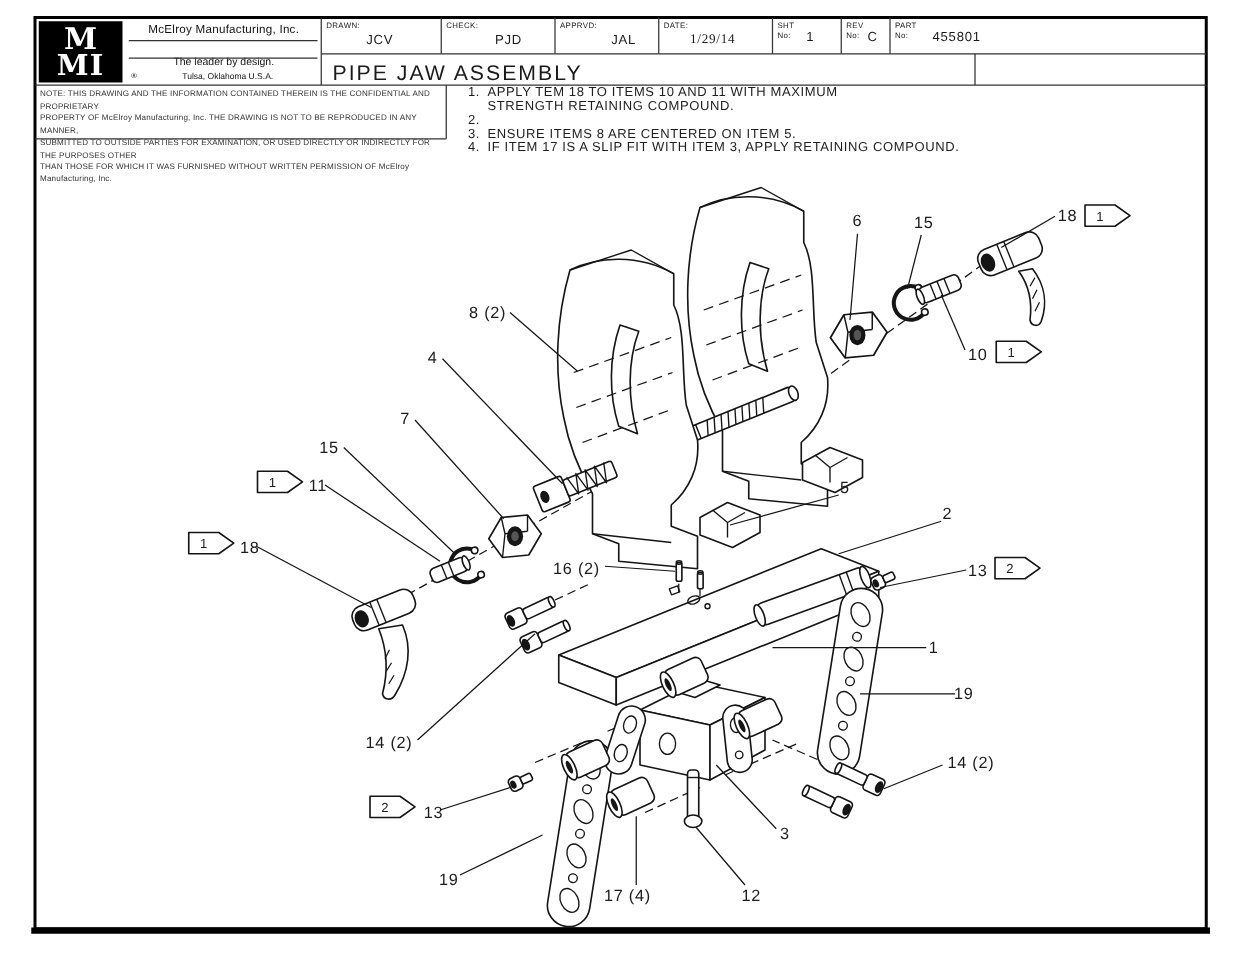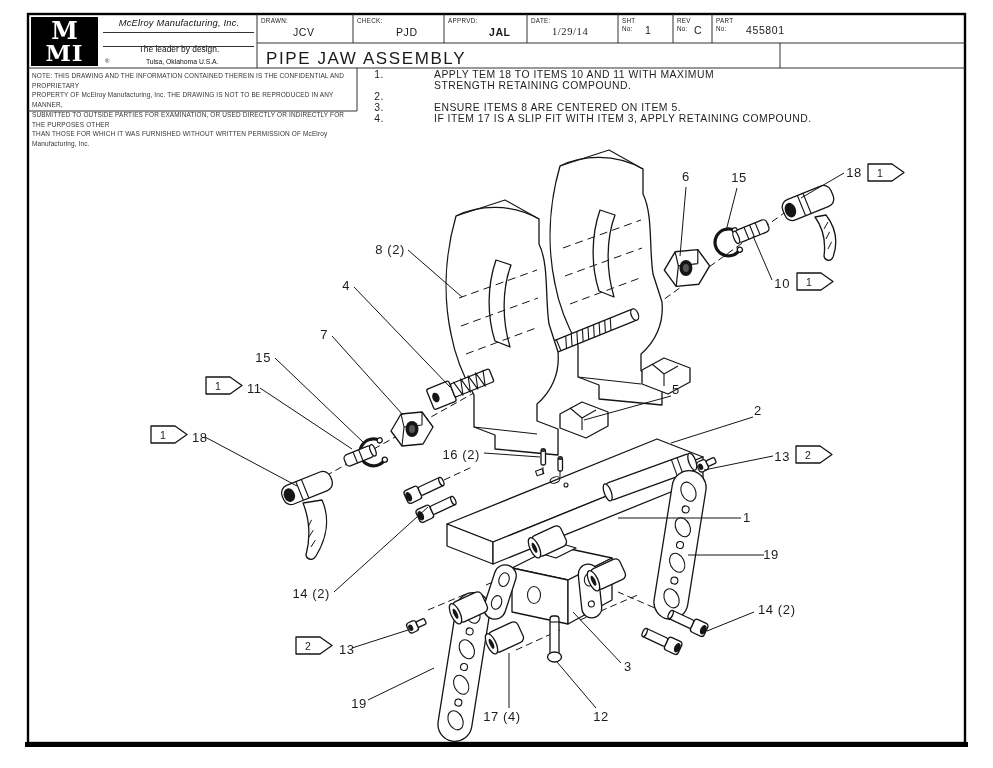--- a/index.html
+++ b/index.html
@@ -15,35 +15,35 @@
   .bdash{fill:none;stroke:#151515;stroke-width:1;stroke-dasharray:8 5;}
   .ldr{fill:none;stroke:#151515;stroke-width:1;}
   .dark{fill:#151515;stroke:none;}
   .co{font-family:"Liberation Sans",sans-serif;font-size:13px;fill:#1c1c1c;letter-spacing:.6px;}
   .fgt{font-family:"Liberation Sans",sans-serif;font-size:10.5px;fill:#1c1c1c;}
   .logo-box{position:absolute;left:31px;top:17px;width:67px;height:49px;background:#000;
             color:#fff;text-align:center;font-family:"DejaVu Serif",serif;font-weight:bold;line-height:1;}
   .logo-m{font-size:24px;margin-top:2px;}
   .logo-mi{font-size:23px;margin-top:-2px;letter-spacing:1px;}
   .company{position:absolute;left:103px;top:18px;width:152px;text-align:center;}
-  .company .c1{font-size:9.3px;letter-spacing:.2px;font-style:italic;}
+  .company .c1{font-size:9.3px;letter-spacing:.2px;}
   .company .c2{font-size:8.4px;margin-top:16px;}
   .company .c3{font-size:6.8px;margin-top:4px;}
   .sep{position:absolute;left:103px;width:151px;border-top:1px solid #333;height:0;}
   .cell-label{position:absolute;font-size:6.3px;letter-spacing:.3px;color:#222;}
   .cell-label2{line-height:1.25;}
   .cell-value{position:absolute;font-size:10.5px;letter-spacing:.6px;color:#1a1a1a;text-align:center;}
   .dwg-title{position:absolute;left:266px;top:49px;font-size:17px;letter-spacing:1.6px;color:#1a1a1a;}
   .conf{position:absolute;left:32px;top:71px;width:322px;font-size:6.45px;line-height:9.7px;
         letter-spacing:.15px;color:#333;}
   .notes{position:absolute;left:367px;top:70px;color:#1f1f1f;}
   .notes-head{font-size:10.8px;letter-spacing:.8px;margin-bottom:2px;}
   .note-row{display:flex;font-size:10.4px;letter-spacing:.5px;line-height:10.9px;margin-bottom:0px;}
   .note-num{width:17px;text-align:right;margin-right:6px;flex:none;}
-  .note-text{white-space:pre-line;margin-left:44px;}
+  .note-text{white-space:pre-line;}
 </style>
 </head>
 <body>
 
 <div class="page">
 
   <svg class="overlay" width="993" height="768" viewBox="0 0 993 768">
 
     <g>
       <rect class="thick" x="28" y="14" width="937" height="729"></rect>
@@ -392,21 +392,21 @@
   <div class="sep" style="top:32px;"></div>
   <div class="sep" style="top:46px;"></div>
 
   <div class="cell-label" style="left:261px;top:17px;">DRAWN:</div>
   <div class="cell-value" style="left:293px;top:26px;">JCV</div>
 
   <div class="cell-label" style="left:357px;top:17px;">CHECK:</div>
   <div class="cell-value" style="left:396px;top:26px;">PJD</div>
 
   <div class="cell-label" style="left:448px;top:17px;">APPRVD:</div>
-  <div class="cell-value" style="left:489px;top:26px;font-weight:bold;">JAL</div>
+  <div class="cell-value" style="left:489px;top:26px;">JAL</div>
 
   <div class="cell-label" style="left:531px;top:17px;">DATE:</div>
   <div class="cell-value" style="left:552px;top:26px;font-family:Liberation Serif, serif;">1/29/14</div>
 
   <div class="cell-label cell-label2" style="left:622px;top:17px;">
     <div>SHT</div>
     <div>No:</div>
   </div>
   <div class="cell-value" style="left:645px;top:24px;">1</div>
 

